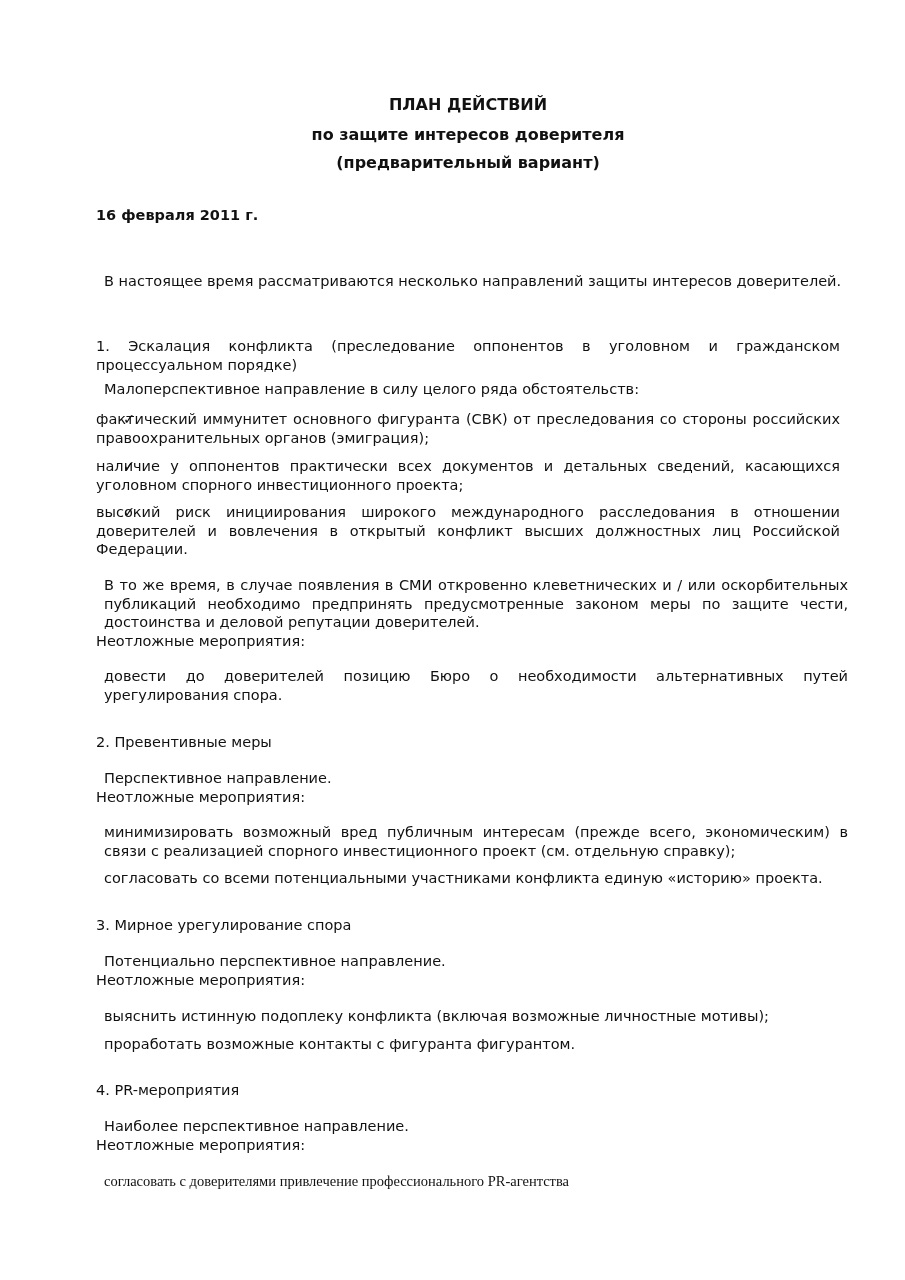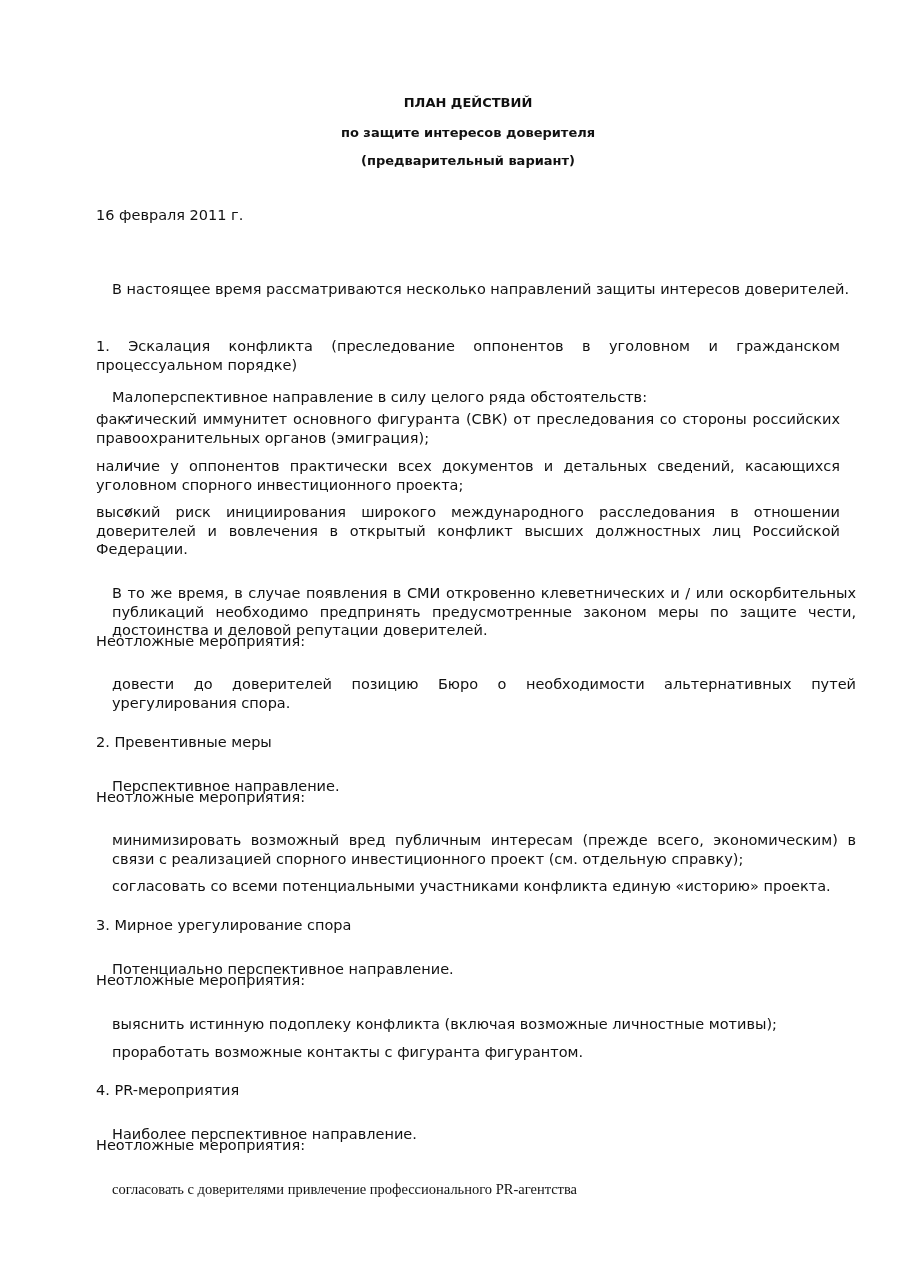--- a/index.html
+++ b/index.html
@@ -1,21 +1,21 @@
 <!DOCTYPE html>
 <html><head>
   <meta charset="utf-8">
   <style>
     html, body { margin: 0; padding: 0; background: #ffffff; }
     body { width: 905px; height: 1280px; position: relative; overflow: hidden; color: #111111;
       font-family: "DejaVu Sans", sans-serif; }
     .page { position: absolute; left: 96px; top: 0; width: 744px; }
-    .title { position: absolute; left: 0; width: 744px; text-align: center; font-weight: bold; font-size: 13px; }
-    .date { position: absolute; left: 0; font-weight: normal; font-size: 14.5px; }
-    p.j { position: absolute; left: 0; margin: 16px; width: 744px; font-size: 14.5px; line-height: 18.5px;
+    .title { position: absolute; left: 0; width: 744px; text-align: center; font-weight: bold; font-size: 16px; }
+    .date { position: absolute; left: 0; font-weight: bold; font-size: 14.5px; }
+    p.j { position: absolute; left: 0; margin: 8px; width: 744px; font-size: 14.5px; line-height: 18.5px;
       text-align: justify; }
     .h { position: absolute; left: 0; margin: 0; width: 744px; font-weight: normal; font-size: 14.5px; line-height: 18.5px; text-align: justify; }
     .bullet { position: absolute; left: 0; width: 744px; font-size: 14.5px; line-height: 18.5px; }
     .bullet .mark { position: absolute; left: 27px; top: 0; }
     .bullet .txt { display: block; text-align: justify; }
     .serif { font-family: Liberation Serif, serif; font-size: 16px; }
   </style>
 </head>
 <body>
 

